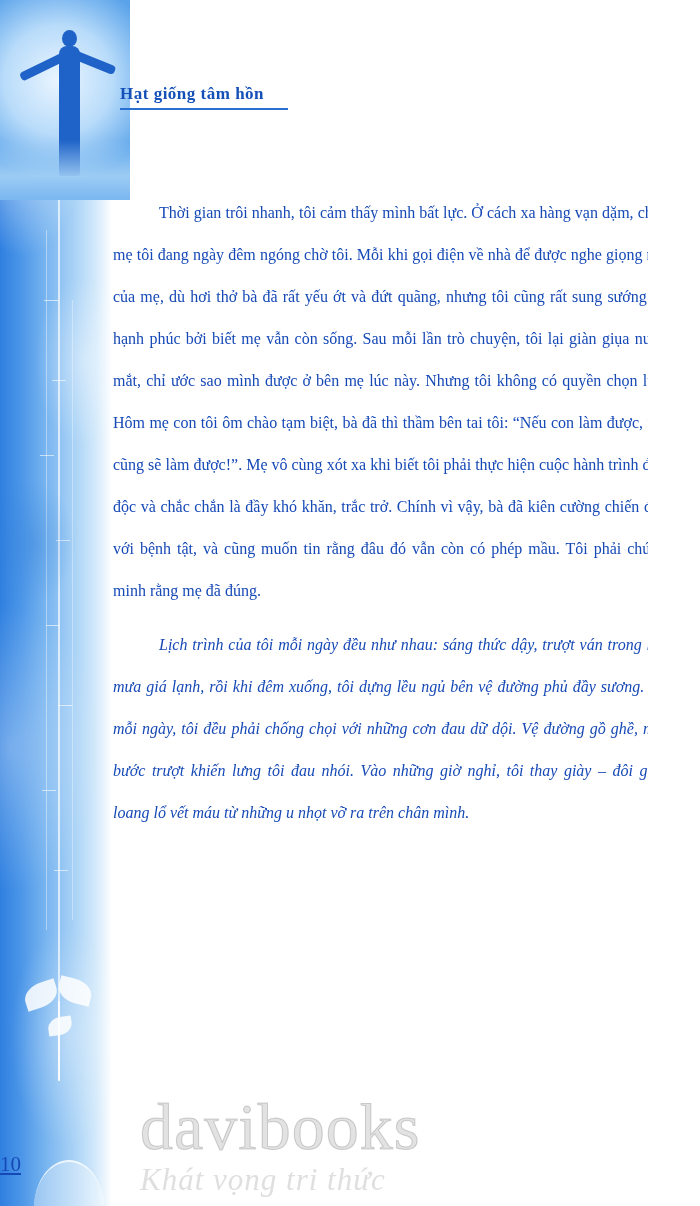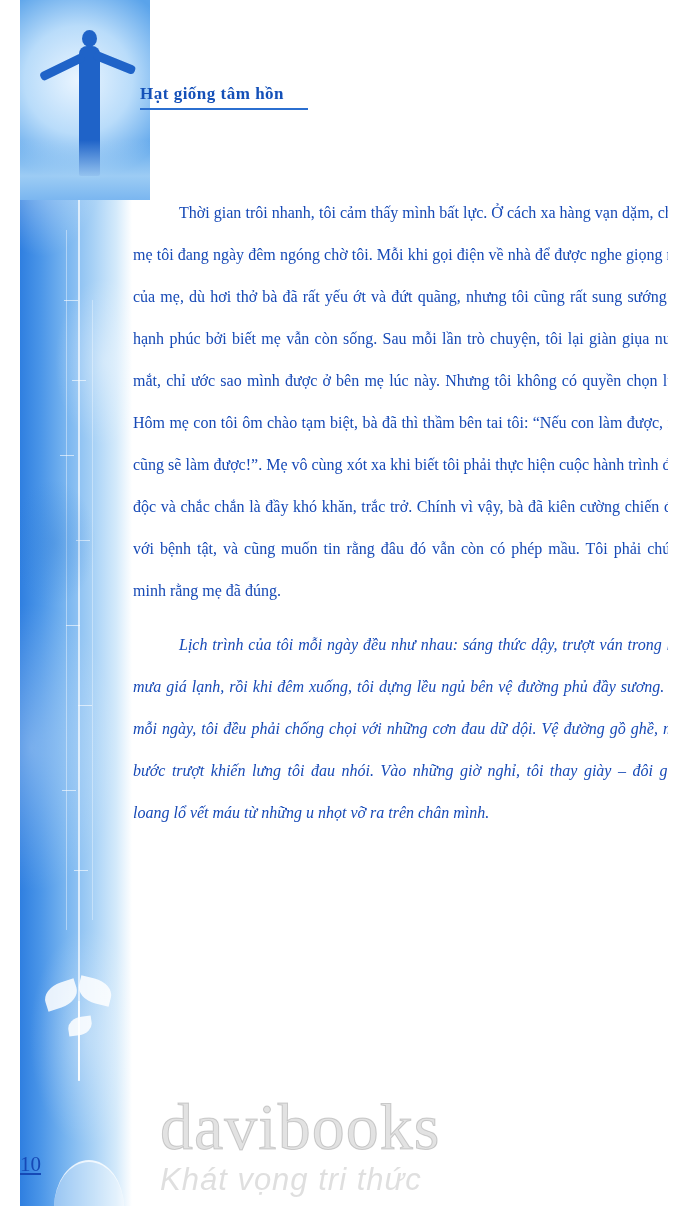--- a/index.html
+++ b/index.html
@@ -13,21 +13,20 @@
     font-family: "Liberation Serif", serif;
     overflow: hidden;
   }
 
   .page {
     position: relative;
     width: 648px;
     height: 1206px;
     overflow: hidden;
     background: #ffffff;
-    margin-left: 20px;
   }
 
   
   .left-band {
     position: absolute;
     left: 0;
     top: 0;
     width: 112px;
     height: 1206px;
     background:
@@ -235,21 +234,21 @@
   }
   .wm-main {
     font-family: "Liberation Serif", serif;
     font-size: 66px;
     letter-spacing: 1px;
     color: rgba(150,150,150,0.28);
     line-height: 66px;
     -webkit-text-stroke: 1px rgba(130,130,130,0.35);
   }
   .wm-sub {
-    font-family: Liberation Sans, sans-serif;
+    font-family: Liberation Serif, serif;
     font-style: italic;
     font-size: 31px;
     color: rgba(150,150,150,0.30);
     margin-top: 2px;
     letter-spacing: 1px;
   }
 
   
   .folio {
     position: absolute;

